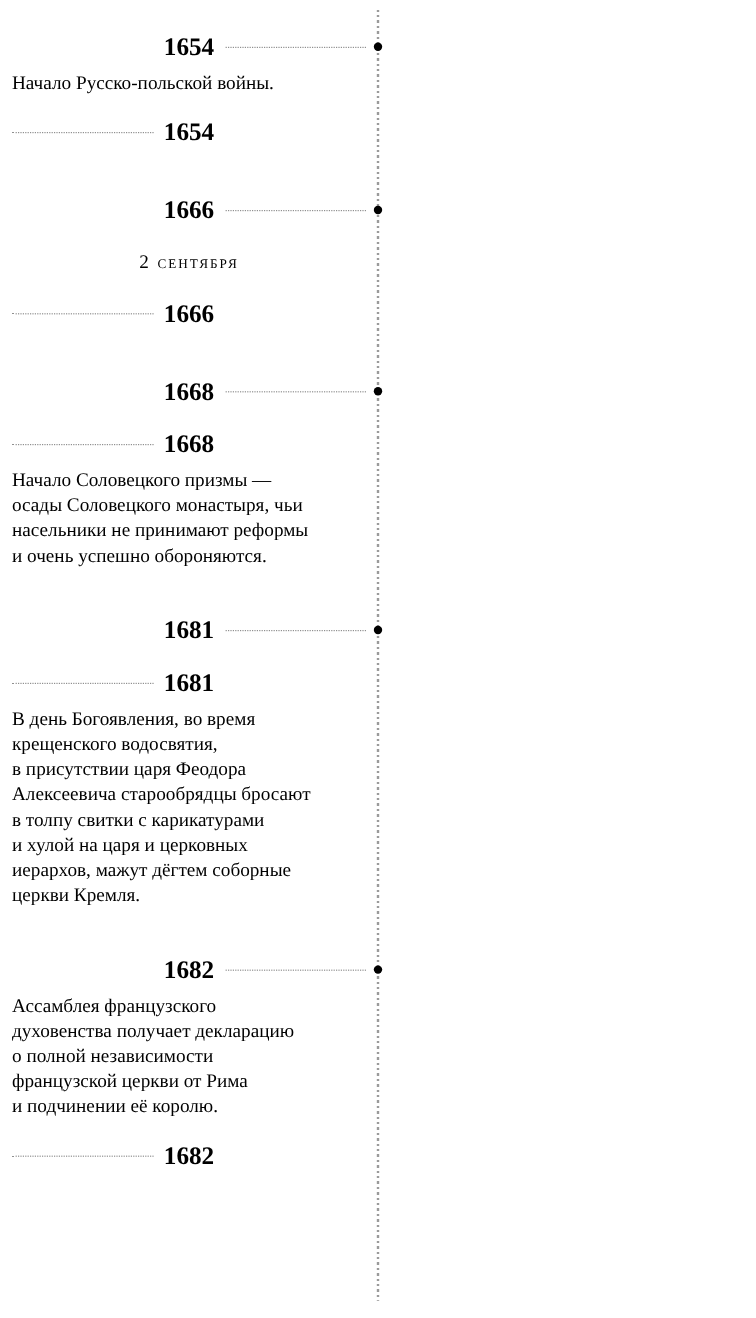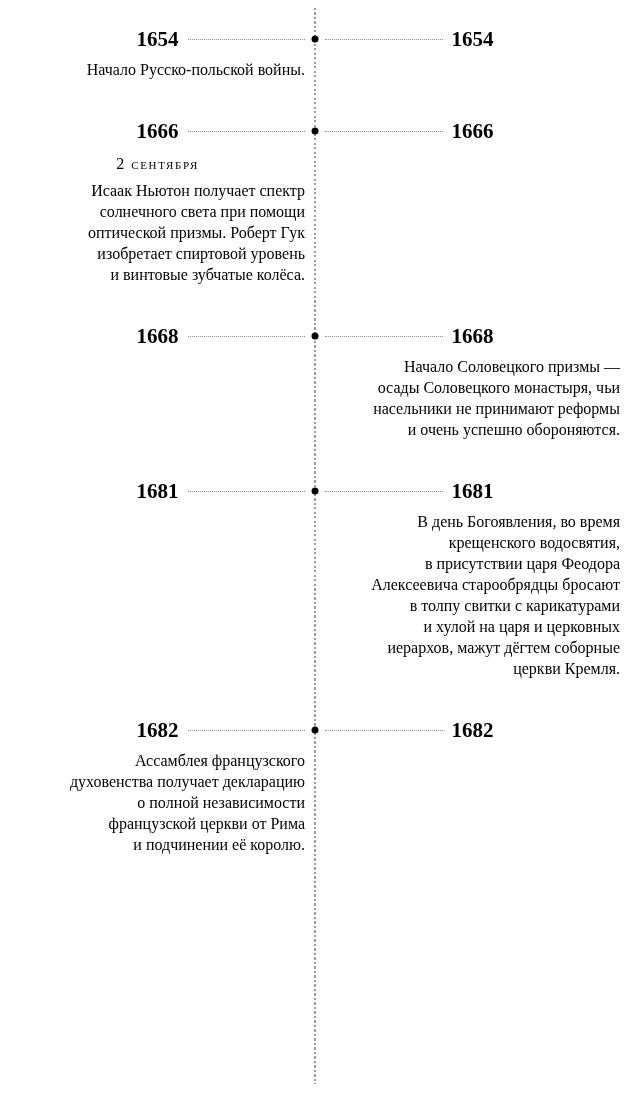--- a/index.html
+++ b/index.html
@@ -28,22 +28,23 @@
     width: 2px;
     background: repeating-linear-gradient(
       to bottom,
       #9a9a9a 0px, #9a9a9a 2px,
       transparent 2px, transparent 4.5px
     );
   }
   .era {
     position: relative;
     display: flex;
-    flex-direction: row;
+    flex-direction: column;
     margin-bottom: 38px;
+    gap: 17px;
   }
   .col {
     width: 315px;
     box-sizing: border-box;
     padding: 0 10px;
   }
   .year-row {
     display: flex;
     align-items: center;
     height: 27px;
@@ -55,30 +56,30 @@
     line-height: 27px;
     white-space: nowrap;
   }
   .spacer { flex: 1; }
   .leader {
     flex: 1;
     height: 0;
     border-top: 1px dotted #8f8f8f;
   }
   .subtitle {
-    margin: 9px 0 2px 0;
+    margin: 20px 0 2px 0;
     text-align: center;
     font-size: 16px;
     font-variant: small-caps;
     letter-spacing: 1.6px;
     line-height: 20px;
   }
   .body {
     margin: 6px 0 0 0;
-    text-align: right;
+    text-align: left;
     font-size: 16px;
     line-height: 21px;
     white-space: pre-line;
   }
   .node-dot {
     position: absolute;
     left: 315px;
     top: 13px;
     width: 7px;
     height: 7px;
@@ -113,25 +114,20 @@
   </section>
 
   <section class="era">
     <div class="col">
       <div class="year-row">
         <span class="spacer"></span>
         <h2 class="year">1666</h2>
         <span class="leader"></span>
       </div>
       <div class="subtitle">2 сентября</div>
-      <p class="body">Исаак Ньютон получает спектр
-солнечного света при помощи
-оптической призмы. Роберт Гук
-изобретает спиртовой уровень
-и винтовые зубчатые колёса.</p>
     </div>
     <div class="col">
       <div class="year-row">
         <span class="leader"></span>
         <h2 class="year">1666</h2>
         <span class="spacer"></span>
       </div>
     </div>
     <span class="node-dot"></span>
   </section>

